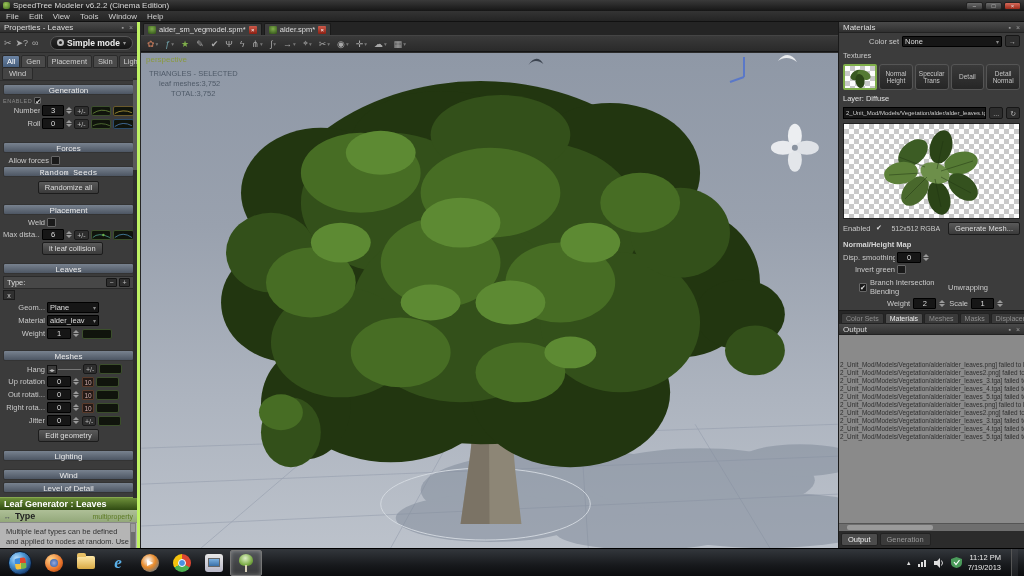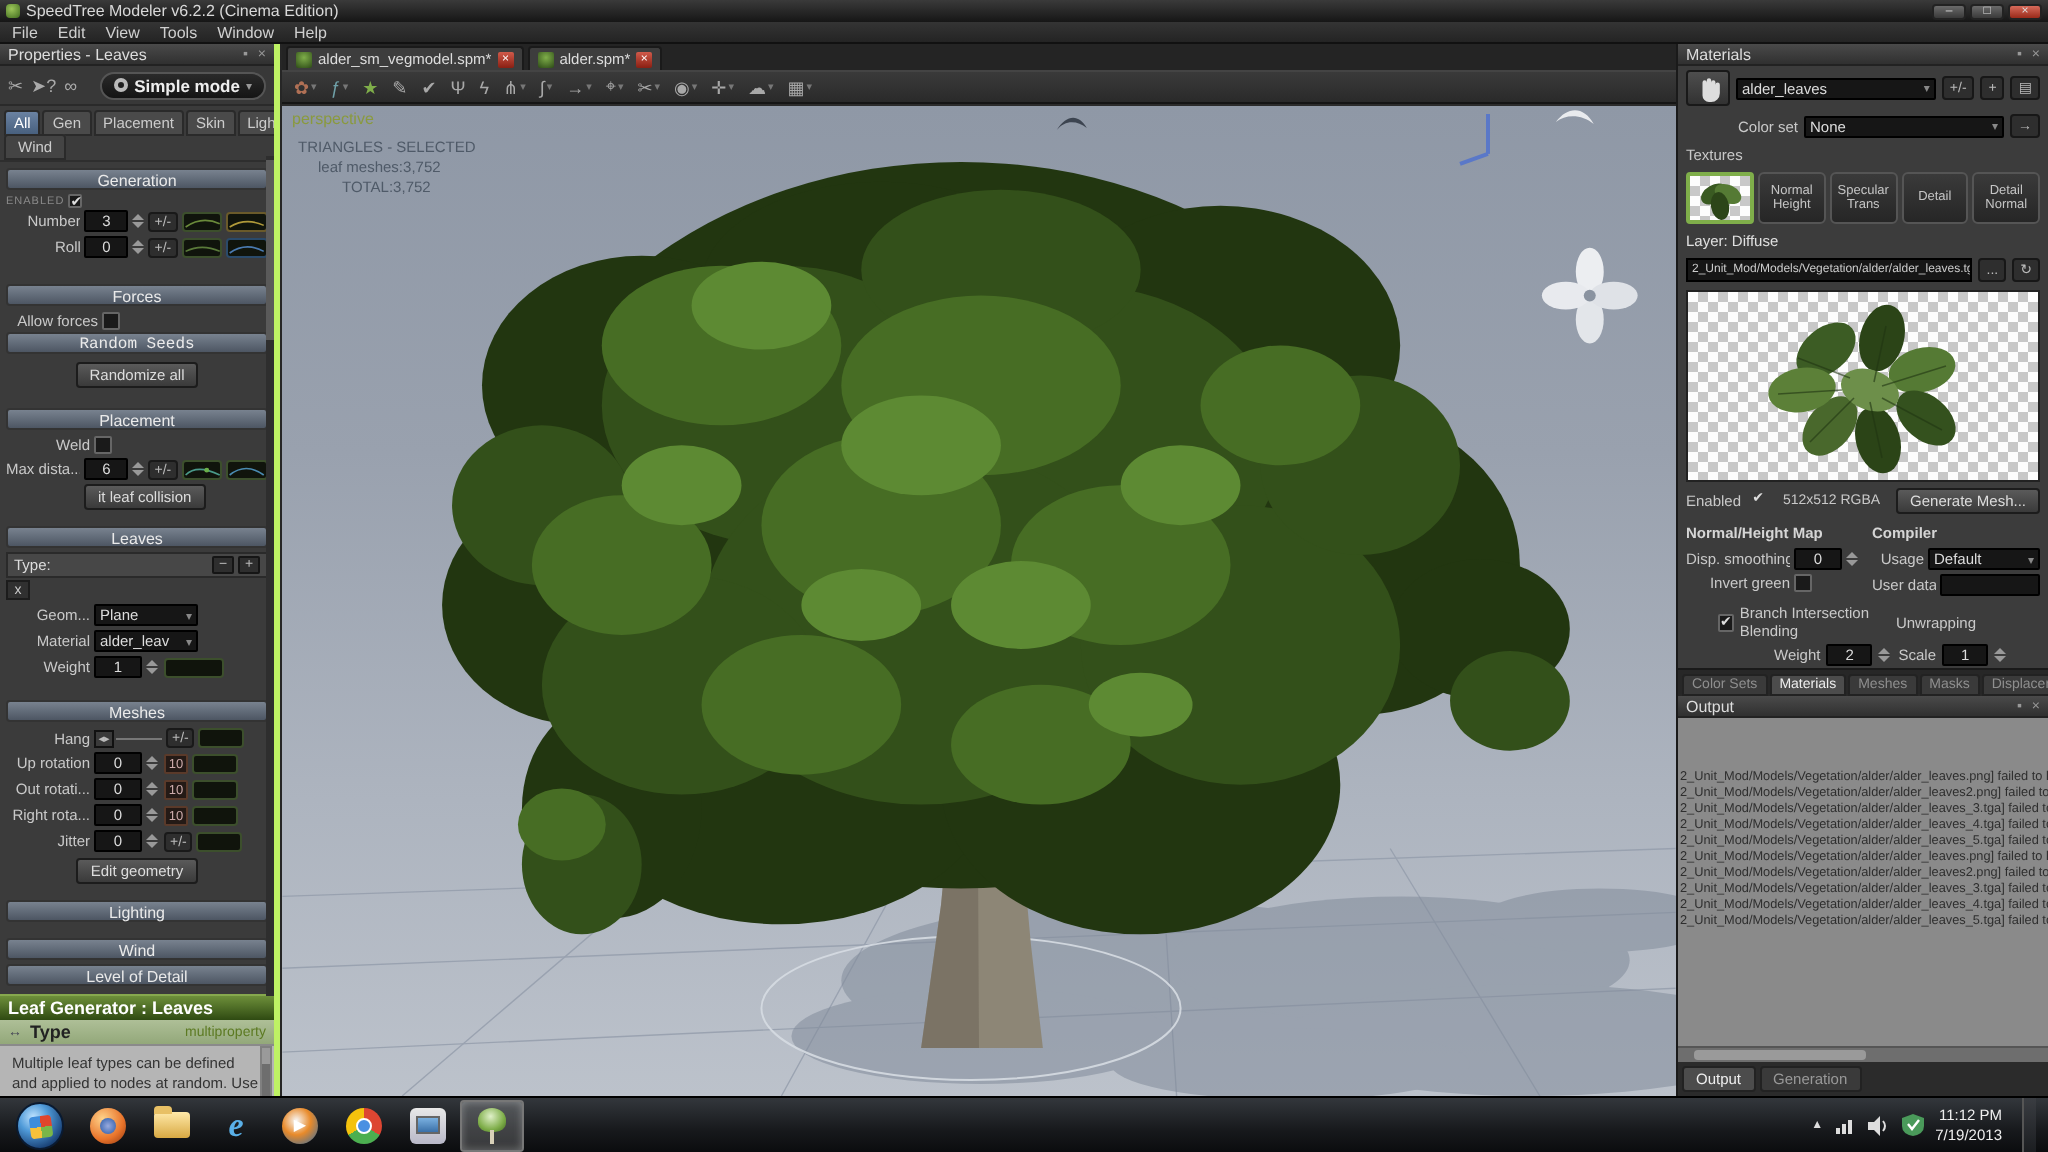--- a/index.html
+++ b/index.html
@@ -588,34 +588,20 @@
 
   <div id="rightpanel">
     <div class="ptitle">
       <span class="t">Materials</span>
       <span class="ic">
         <span>▪</span>
         <span>×</span>
       </span>
     </div>
 
-    <div class="mrow">
-      <span class="handbtn">
-        <svg width="11" height="13" viewBox="0 0 10 12">
-          <path d="M2 6 V3 a1 1 0 0 1 2 0 V2 a1 1 0 0 1 2 0 v1 a1 1 0 0 1 2 0 v1 a1 1 0 0 1 2 0 v4 a4 4 0 0 1 -4 4 h-1 a3 3 0 0 1 -3 -3 z" fill="#ddd"></path>
-        </svg>
-      </span>
-      <span class="dd wdd">
-        <span>alder_leaves</span>
-        <span class="c">▾</span>
-      </span>
-      <span class="sqbtn">+/-</span>
-      <span class="sqbtn">+</span>
-      <span class="sqbtn">▤</span>
-    </div>
 
     <div class="mrow" style="padding-left:30px;">
       <span class="label">Color set</span>
       <span class="dd wdd">
         <span>None</span>
         <span class="c">▾</span>
       </span>
       <span class="sqbtn">→</span>
     </div>
 
@@ -677,34 +663,20 @@
           <span class="lbl">Disp. smoothing</span>
           <span class="spin">0</span>
           <span class="ud">
               <i class="u"></i>
               <i class="d"></i>
             </span>
         </div>
         <div class="r">
           <span class="lbl">Invert green</span>
           <span class="cb"></span>
-        </div>
-      </div>
-      <div class="col">
-        <h5>Compiler</h5>
-        <div class="r">
-          <span class="lbl" style="width:26px;">Usage</span>
-          <span class="dd" style="flex:1;">
-            <span>Default</span>
-            <span class="c">▾</span>
-          </span>
-        </div>
-        <div class="r">
-          <span class="lbl" style="width:32px;">User data</span>
-          <span class="spin" style="flex:1;"></span>
         </div>
       </div>
     </div>
 
     <div class="bibrow">
       <span class="cb"><span>✔</span></span>
       <span class="label">Branch Intersection Blending</span>
       <span class="label" style="margin-left:auto;padding-right:16px;">Unwrapping</span>
     </div>
     <div class="bibrow">

